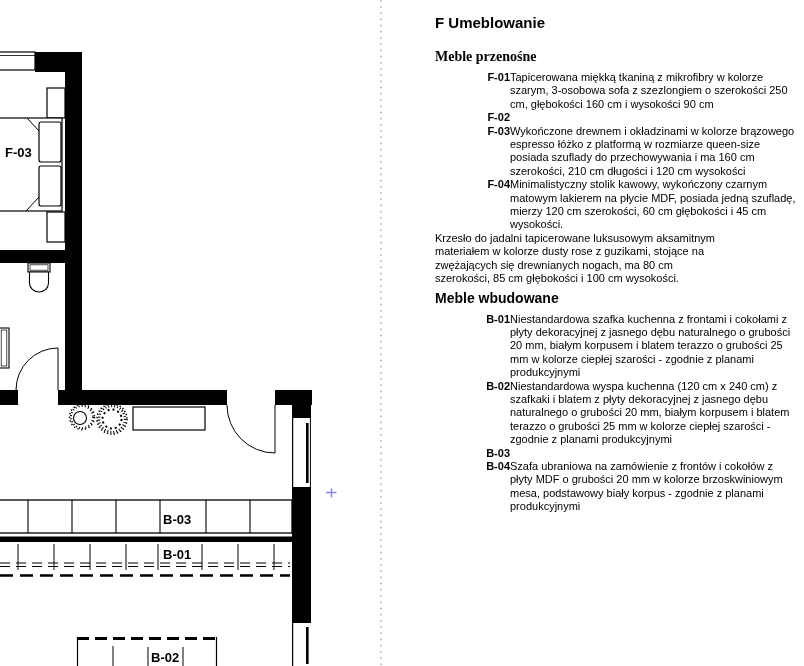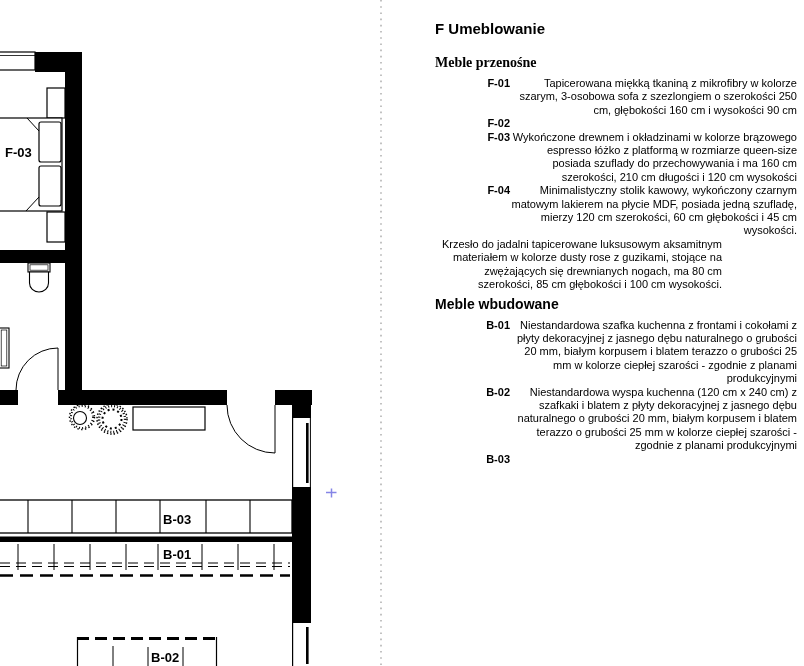--- a/index.html
+++ b/index.html
@@ -3,28 +3,28 @@
 <meta charset="utf-8">
 <style>
   html,body{margin:0;padding:0;}
   body{
     width:804px;height:666px;position:relative;overflow:hidden;
     background:#ffffff;color:#000;
     font-family:"Liberation Sans",sans-serif;
   }
   .plan-wrap{position:absolute;left:0;top:0;width:390px;height:666px;}
   .plan-label{font:bold 13px "Liberation Sans",sans-serif;fill:#000;}
-  .spec{position:absolute;left:435px;top:20px;width:362px;}
+  .spec{position:absolute;left:435px;top:14px;width:362px;}
   .spec-title{font-size:15px;font-weight:bold;margin:0;line-height:18px;}
   .section-heading{font-size:14px;font-weight:bold;line-height:17px;margin:0 0 6px 0;}
   .mt-lg{margin-top:16px;font-family:Liberation Serif, serif;}
   .mt-sm{margin-top:4px;}
   .spec-row{display:flex;font-size:11px;line-height:13.4px;}
   .spec-code{width:75px;flex-shrink:0;font-weight:bold;text-align:right;}
-  .spec-desc{width:287px;text-align:right;}
+  .spec-desc{width:287px;}
 </style>
 </head>
 <body>
 
 <div class="plan-wrap">
 <svg width="390" height="666" viewBox="0 0 390 666" xmlns="http://www.w3.org/2000/svg">
 
   <g fill="#000" stroke="none">
     <rect x="35" y="52" width="47" height="20"></rect>
     <rect x="65" y="52" width="17" height="353"></rect>
@@ -186,13 +186,17 @@
     <div class="spec-code">B-01</div>
     <div class="spec-desc">Niestandardowa szafka kuchenna z frontami i cokołami z płyty dekoracyjnej z jasnego dębu naturalnego o grubości 20 mm, białym korpusem i blatem terazzo o grubości 25 mm w kolorze ciepłej szarości - zgodnie z planami produkcyjnymi</div>
   </div>
   <div class="spec-row">
     <div class="spec-code">B-02</div>
     <div class="spec-desc">Niestandardowa wyspa kuchenna (120 cm x 240 cm) z szafkaki i blatem z płyty dekoracyjnej z jasnego dębu naturalnego o grubości 20 mm, białym korpusem i blatem terazzo o grubości 25 mm w kolorze ciepłej szarości - zgodnie z planami produkcyjnymi</div>
   </div>
   <div class="spec-row">
     <div class="spec-code">B-03</div>
   </div>
+  <div class="spec-row">
+    <div class="spec-code">B-04</div>
+    <div class="spec-desc">Szafa ubraniowa na zamówienie z frontów i cokołów z płyty MDF o grubości 20 mm w kolorze brzoskwiniowym mesa, podstawowy biały korpus - zgodnie z planami produkcyjnymi</div>
+  </div>
 </div>
 
 </body></html>

